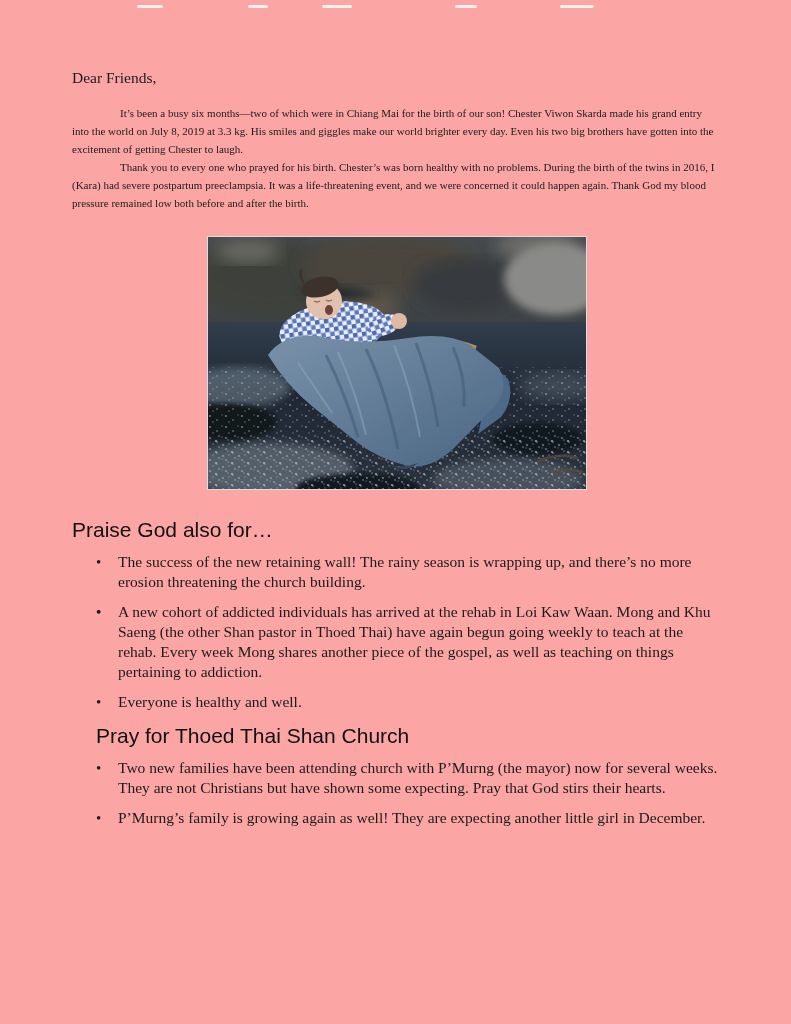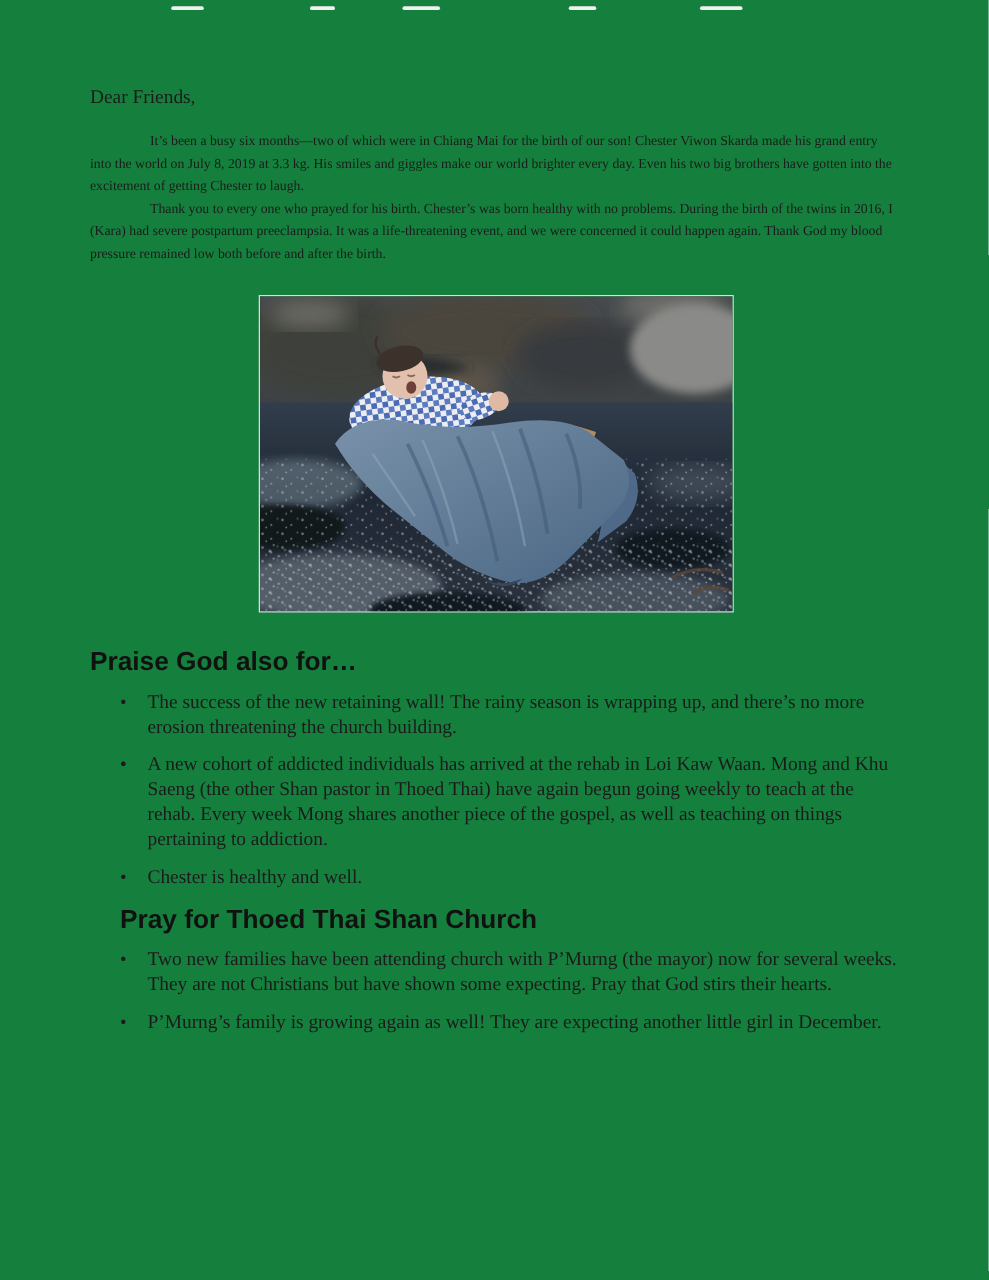--- a/index.html
+++ b/index.html
@@ -1,19 +1,19 @@
 <!DOCTYPE html>
 <html><head>
 <meta charset="utf-8">
 <style>
   html,body { margin:0; padding:0; background:#ffffff; }
   .page {
     position:relative;
     width:791px; height:1024px;
-    background:#15803d;
+    background:#fca5a5;
     box-sizing:border-box;
     padding:69px 73px 0 72px;
     font-family:"Liberation Serif", serif;
     color:#1b1b1b;
     overflow:hidden;
   }
   
   .artifact { position:absolute; top:5px; height:3px; background:#f0f0f0; border-radius:2px; }
   .a1{left:137px;width:26px;} .a2{left:248px;width:20px;} .a3{left:322px;width:30px;}
   .a4{left:455px;width:22px;} .a5{left:560px;width:34px;}
@@ -28,21 +28,21 @@
   figure.photo {
     margin:24px 0 0 135px; padding:0;
     width:378px; height:252px;
     border:1px solid #d8dde2;
     line-height:0;
   }
   figure.photo svg { display:block; }
 
   h2.section-heading {
     font-family:"Liberation Sans", sans-serif;
-    font-weight:bold; font-size:21px; line-height:24px;
+    font-weight:normal; font-size:21px; line-height:24px;
     color:#111111; margin:0;
   }
   h2.praise { margin-top:28px; }
   h2.pray   { margin-top:12px;margin-left:24px; }
 
   ul.bullets {
     list-style:none;
     margin:10px 0 0 0; padding:0 0 0 46px;
     font-size:15.5px; line-height:20px;
   }
@@ -201,21 +201,21 @@
     </li>
     <li>
       <span class="marker">•</span>
     </li>
     <li>
       <span class="marker">•</span>
       <span>A new cohort of addicted individuals has arrived at the rehab in Loi Kaw Waan. Mong and Khu Saeng (the other Shan pastor in Thoed Thai) have again begun going weekly to teach at the rehab. Every week Mong shares another piece of the gospel, as well as teaching on things pertaining to addiction.</span>
     </li>
     <li>
       <span class="marker">•</span>
-      <span>Chester is healthy and well.</span>
+      <span>Everyone is healthy and well.</span>
     </li>
   </ul>
 
   <h2 class="section-heading pray">Pray for Thoed Thai Shan Church</h2>
 
   <ul class="bullets">
     <li>
       <span class="marker">•</span>
       <span>Two new families have been attending church with P’Murng (the mayor) now for several weeks. They are not Christians but have shown some expecting. Pray that God stirs their hearts.</span>
     </li>

